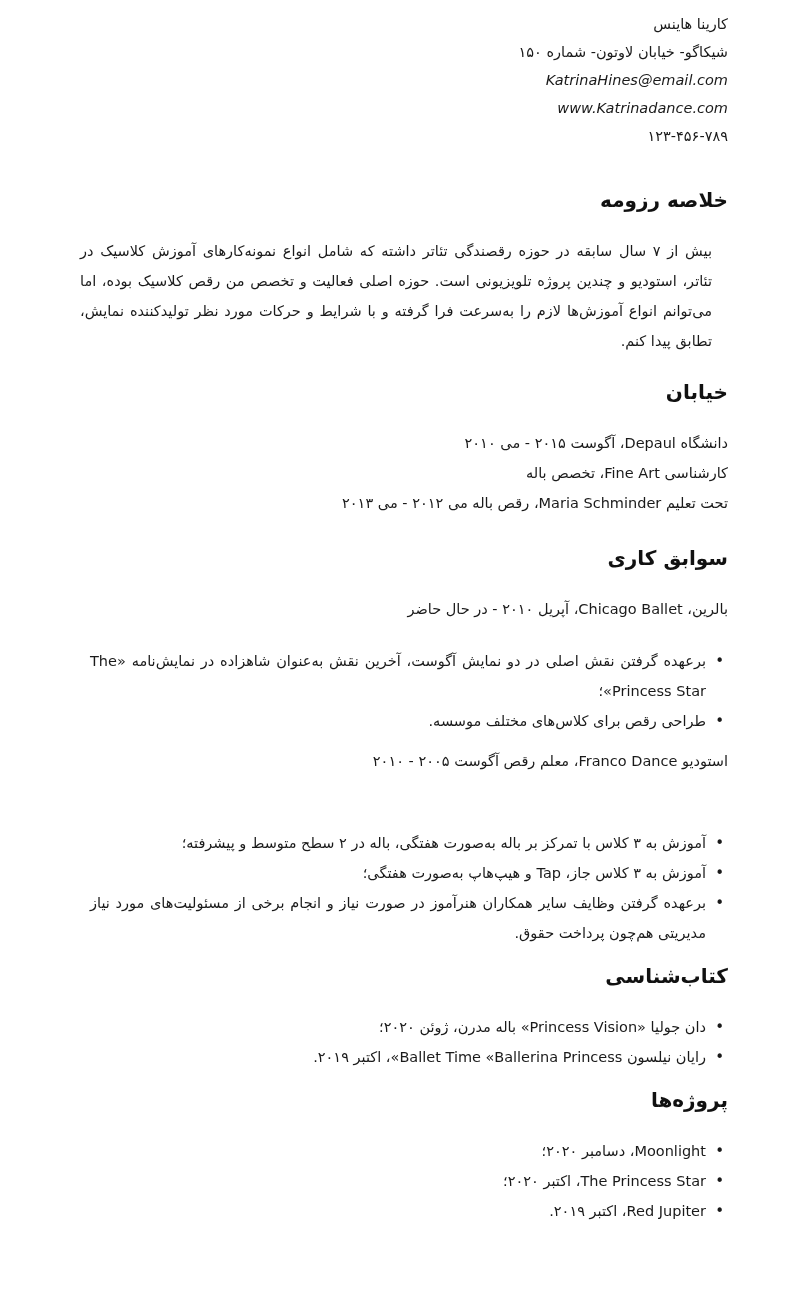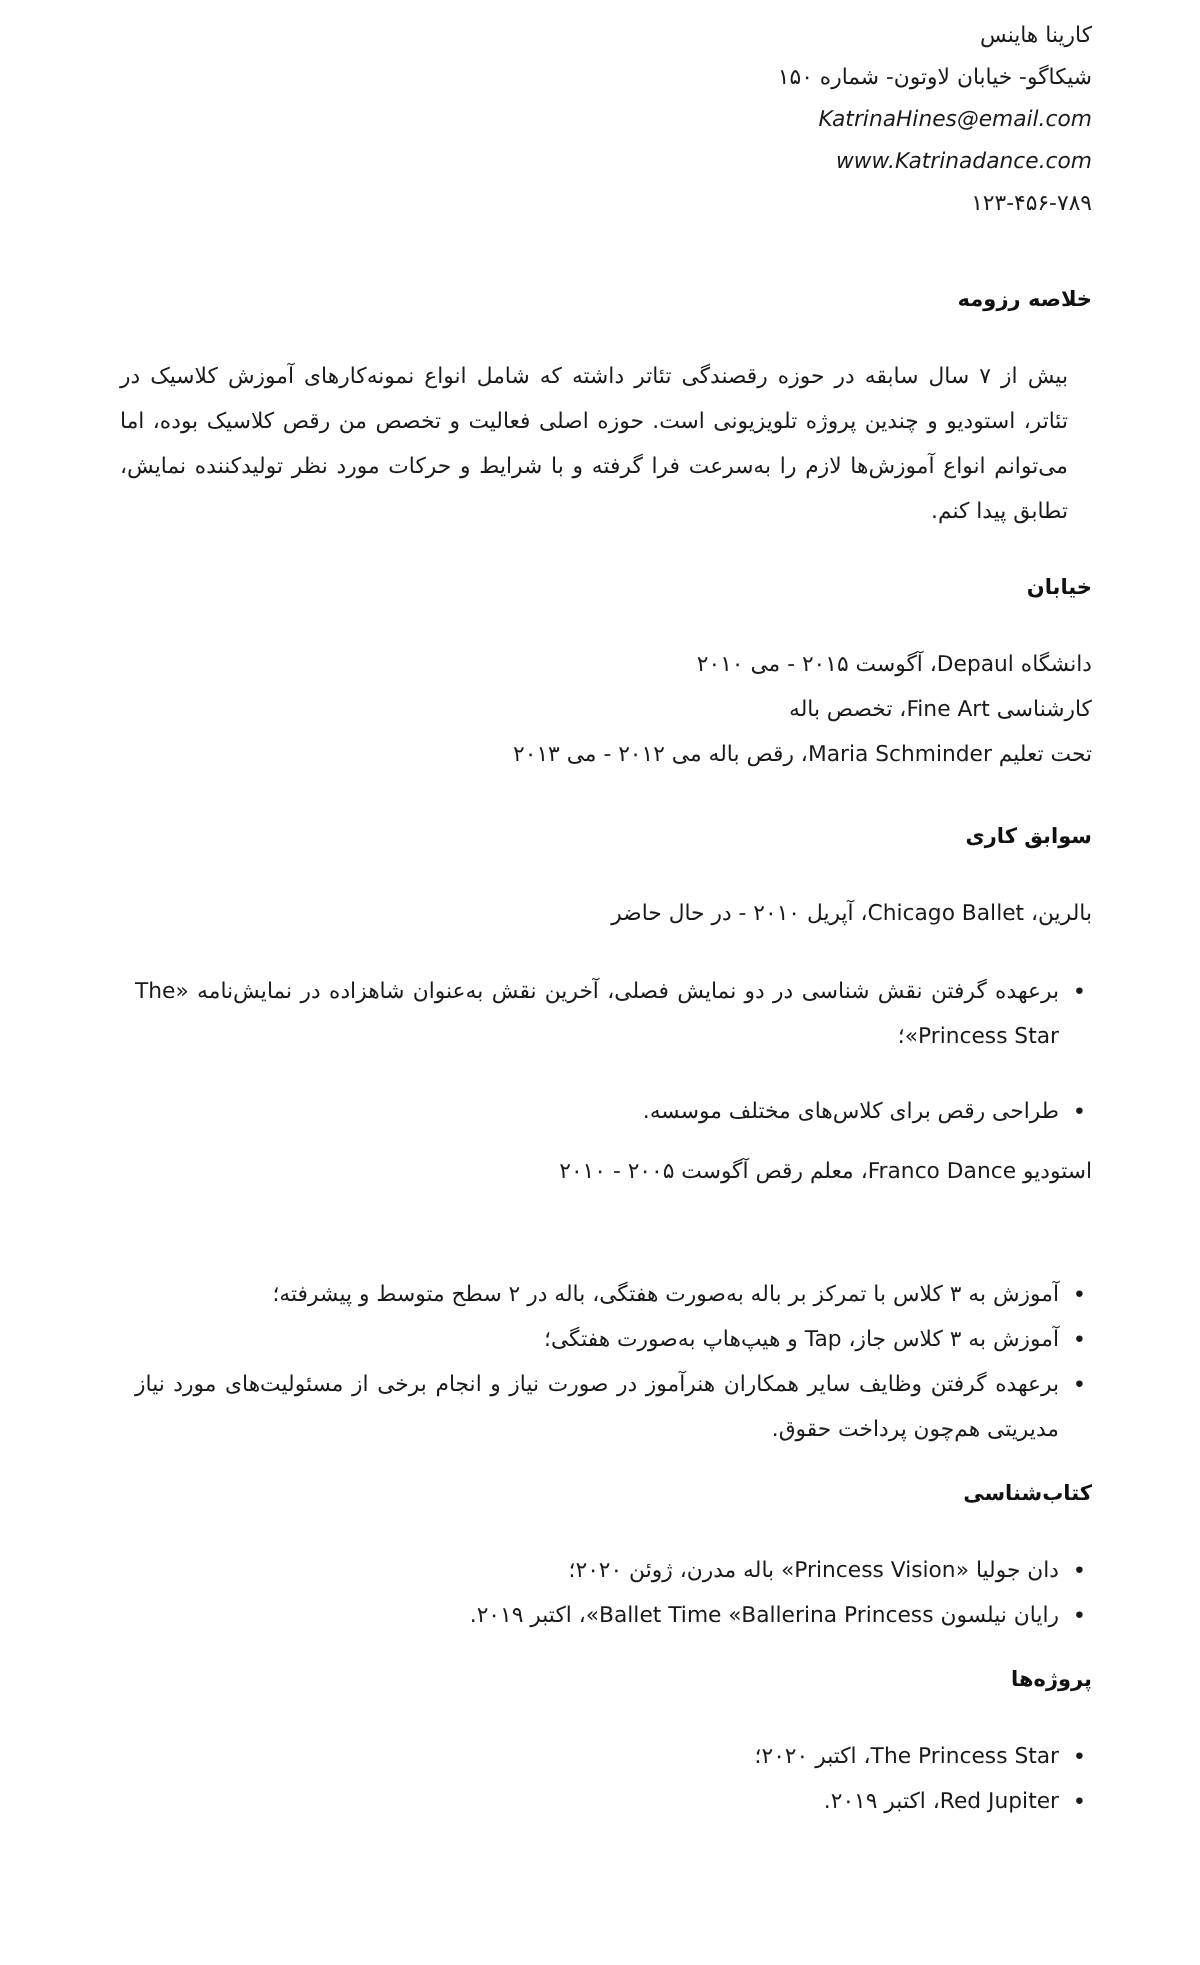--- a/index.html
+++ b/index.html
@@ -43,21 +43,21 @@
     direction: ltr;
     text-align: right;
     unicode-bidi: isolate;
   }
   .contact-line.fa-num {
     letter-spacing: .3px;
   }
 
   
   .section-heading {
-    font-size: 14px;
+    font-size: 20px;
     font-weight: bold;
     text-align: right;
     color: #111111;
     line-height: 20px;
   }
 
   
   .body-text {
     font-size: 14.5px;
     line-height: 30px;
@@ -157,22 +157,22 @@
 
   <div class="section-heading">سوابق کاری</div>
 
   <div class="sp-26"></div>
 
   <div class="job-header">بالرین، Chicago Ballet، آپریل ۲۰۱۰ - در حال حاضر</div>
 
   <div class="sp-22"></div>
 
   <ul class="bullets" style="margin-right:2px;margin-left:18px;">
-    <li>برعهده گرفتن نقش شناسی در دو نمایش فصلی، آخرین نقش به‌عنوان شاهزاده در نمایش‌نامه «The Princess Star»؛</li>
-    <li style="text-align:right;text-align-last:right;margin-top:20px;">طراحی رقص برای کلاس‌های مختلف موسسه.</li>
+    <li>برعهده گرفتن نقش اصلی در دو نمایش آگوست، آخرین نقش به‌عنوان شاهزاده در نمایش‌نامه «The Princess Star»؛</li>
+    <li style="text-align:right;text-align-last:right;">طراحی رقص برای کلاس‌های مختلف موسسه.</li>
   </ul>
 
   <div class="sp-10"></div>
 
   <div class="job-header">استودیو Franco Dance، معلم رقص آگوست ۲۰۰۵ - ۲۰۱۰</div>
 
   <div class="sp-22"></div>
 
   <ul class="bullets" style="margin-right:2px;margin-left:18px;margin-top:30px;">
     <li style="text-align:right;text-align-last:right;">آموزش به ۳ کلاس با تمرکز بر باله به‌صورت هفتگی، باله در ۲ سطح متوسط و پیشرفته؛</li>
@@ -191,17 +191,18 @@
     <li>رایان نیلسون Ballet Time «Ballerina Princess»، اکتبر ۲۰۱۹.</li>
   </ul>
 
   <div class="sp-18"></div>
 
   <div class="section-heading">پروژه‌ها</div>
 
   <div class="sp-26"></div>
 
   <ul class="bullets narrow" style="margin-right:2px;margin-left:18px;">
+    <li>Moonlight، دسامبر ۲۰۲۰؛</li>
     <li>The Princess Star، اکتبر ۲۰۲۰؛</li>
     <li>Red Jupiter، اکتبر ۲۰۱۹.</li>
   </ul>
 
 </div>
 
 </body></html>

